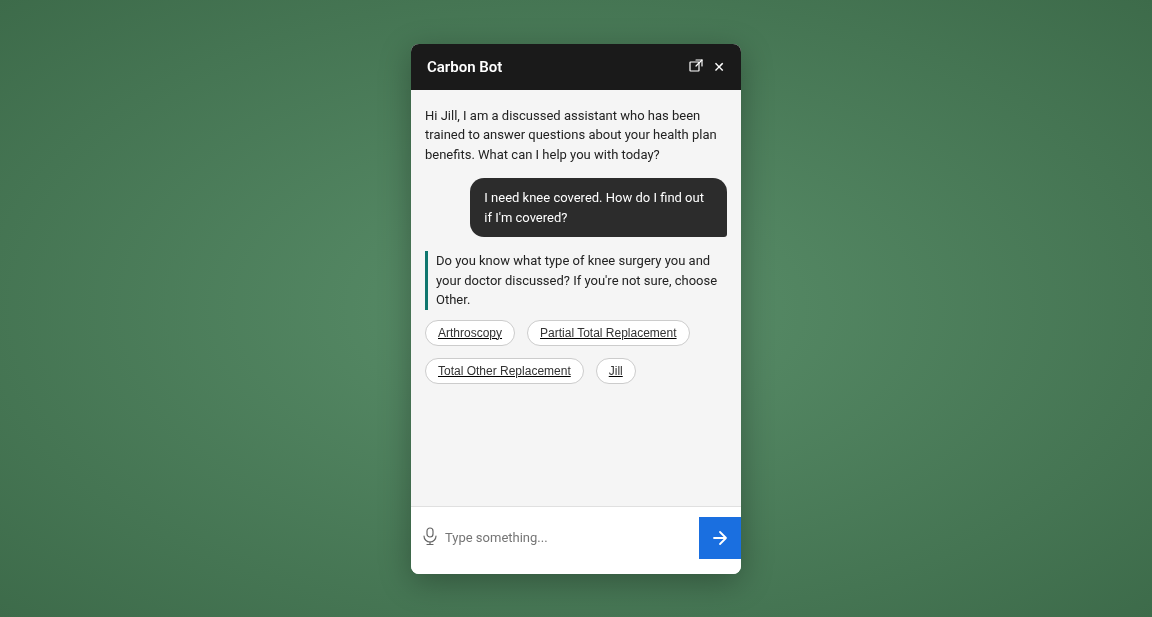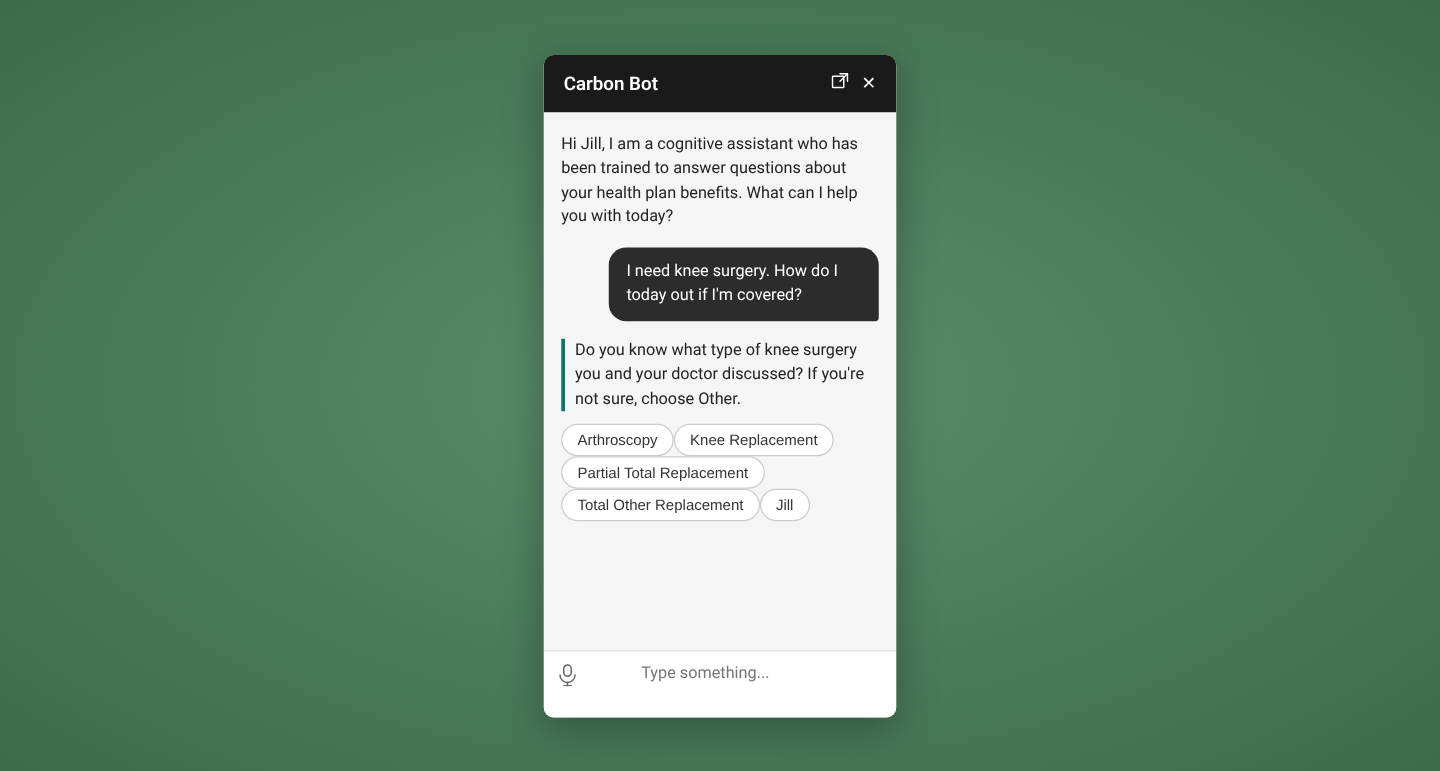--- a/index.html
+++ b/index.html
@@ -14,21 +14,21 @@
       background-color: #4a7c59;
       background-image: radial-gradient(ellipse at center, #5a8f6a 0%, #3d6b4a 100%);
       display: flex;
       align-items: center;
       justify-content: center;
       font-family: -apple-system, BlinkMacSystemFont, 'Segoe UI', Roboto, sans-serif;
       overflow: hidden;
     }
 
     .chat-window {
-      width: 282px;
+      width: 330px;
       background: #ffffff;
       border-radius: 8px;
       box-shadow: 0 8px 32px rgba(0,0,0,0.3);
       display: flex;
       flex-direction: column;
       overflow: hidden;
       height: 530px;
     }
 
     .chat-header {
@@ -103,42 +103,42 @@
       border-radius: 14px 14px 3px 14px;
       padding: 10px 14px;
       font-size: 13px;
       line-height: 1.5;
       max-width: 85%;
     }
 
     .suggestion-chips {
       display: flex;
       flex-wrap: wrap;
-      gap: 0;
+      gap: 12px;
+      text-decoration: underline;
     }
 
     .chip {
       background: #ffffff;
       border: 1px solid #cccccc;
       border-radius: 20px;
       padding: 5px 12px;
       font-size: 12px;
       color: #333333;
       cursor: pointer;
       white-space: nowrap;
     }
 
     .chat-input-area {
       background: #ffffff;
       border-top: 1px solid #e0e0e0;
-      padding: 10px 0 1px 12px;
-      display: flex;
-      align-items: flex-start;
-      flex-shrink: 0;
-      gap: 44px;
+      padding: 10px 0 15px 12px;
+      display: flex;
+      align-items: center;
+      flex-shrink: 0;
     }
 
     .mic-icon {
       color: #666666;
       margin-right: 8px;
       font-size: 16px;
       cursor: pointer;
       flex-shrink: 0;
     }
 
@@ -191,32 +191,31 @@
           <path d="M7 7L13 1" stroke="white" stroke-width="1.2" stroke-linecap="round"></path>
         </svg>
       </span>
       <span class="header-icon">✕</span>
     </div>
   </div>
 
   <div class="chat-messages">
 
     <div class="bot-message">
-      <div class="bot-message-text">Hi Jill, I am a cognitive assistant who has been trained to answer questions about your health plan benefits. What can I help you with today?</div>
+      <div class="bot-message-text">Hi Jill, I am a discussed assistant who has been trained to answer questions about your health plan benefits. What can I help you with today?</div>
     </div>
 
     <div class="user-message">
-      <div class="user-bubble">I need knee surgery. How do I today out if I'm covered?</div>
+      <div class="user-bubble">I need knee covered. How do I find out if I'm covered?</div>
     </div>
 
     <div class="bot-message">
       <div class="bot-message-text with-border">Do you know what type of knee surgery you and your doctor discussed? If you're not sure, choose Other.</div>
       <div class="suggestion-chips">
         <button class="chip">Arthroscopy</button>
-        <button class="chip">Knee Replacement</button>
         <button class="chip">Partial Total Replacement</button>
         <button class="chip">Total Other Replacement</button>
         <button class="chip">Jill</button>
       </div>
     </div>
 
   </div>
 
   <div class="chat-input-area">
     <span class="mic-icon">

